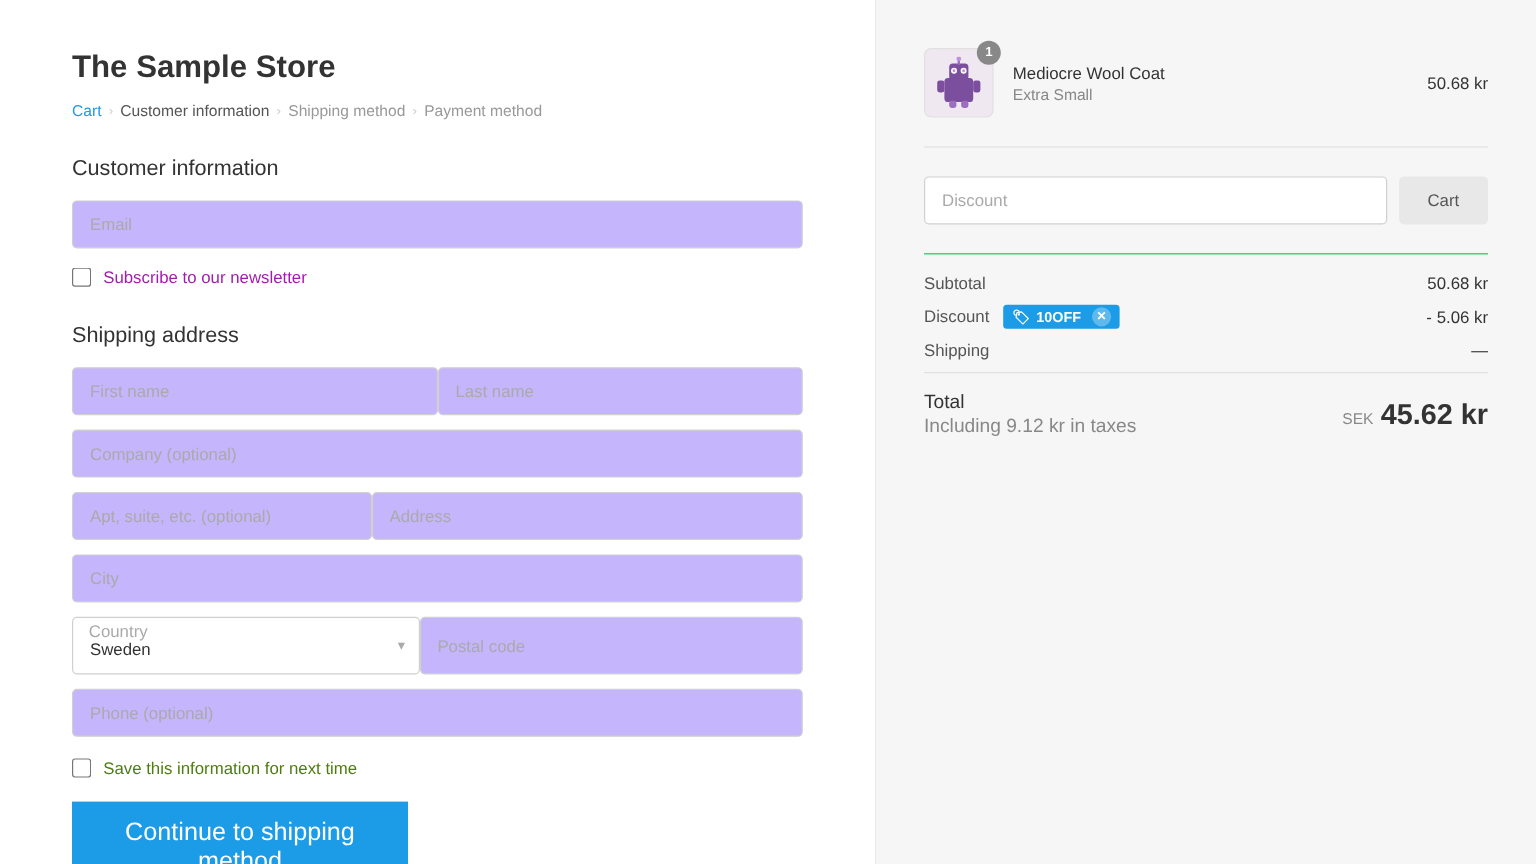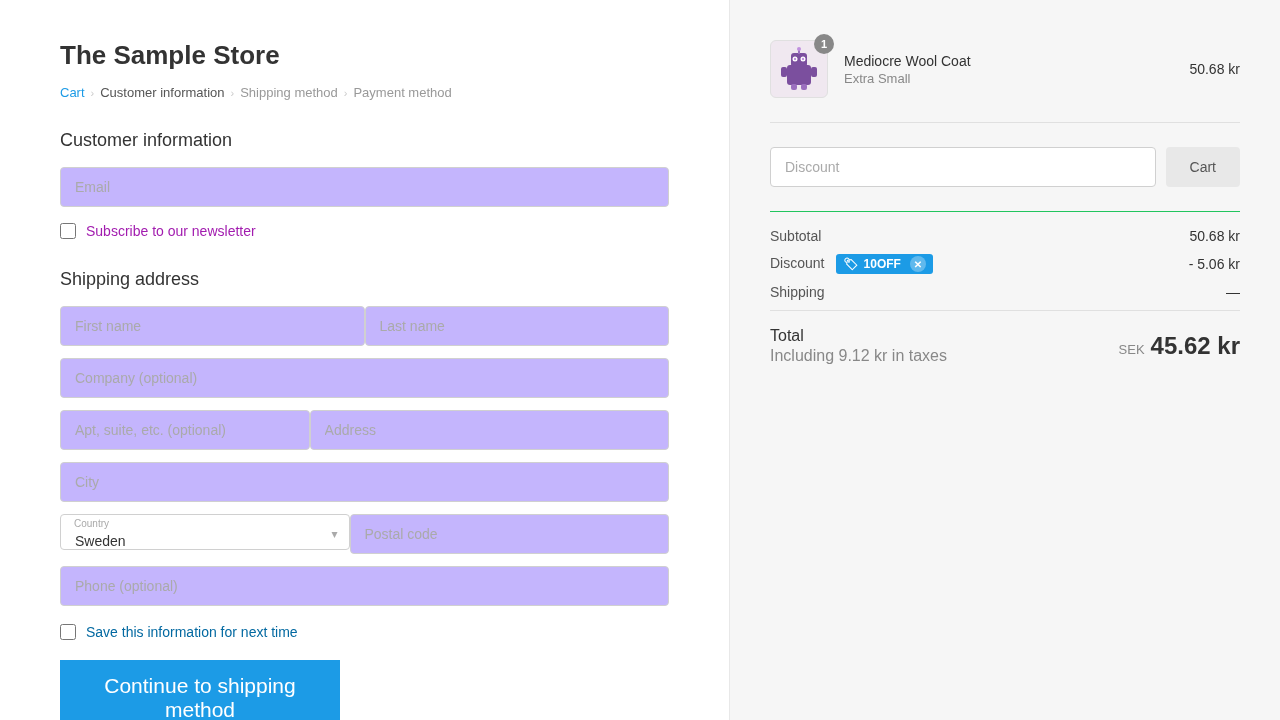--- a/index.html
+++ b/index.html
@@ -128,27 +128,27 @@
       background: #fff;
       appearance: none;
       outline: none;
       cursor: pointer;
     }
 
     .select-label {
       position: absolute;
       top: 4px;
       left: 14px;
-      font-size: 10px;
+      font-size: 14px;
       color: #aaa;
     }
 
     .select-wrapper select {
       padding-top: 18px;
-      padding-bottom: 0;
+      padding-bottom: 12px;
     }
 
     .select-chevron {
       position: absolute;
       right: 12px;
       top: 50%;
       transform: translateY(-50%);
       color: #aaa;
       pointer-events: none;
       font-size: 12px;
@@ -162,21 +162,21 @@
     }
 
     .save-row input[type="checkbox"] {
       width: 16px;
       height: 16px;
       cursor: pointer;
     }
 
     .save-label {
       font-size: 14px;
-      color: #0369a1;
+      color: #4d7c0f;
     }
 
     .continue-btn {
       background: #1c9be6;
       color: #fff;
       border: none;
       border-radius: 0;
       padding: 14px 24px;
       font-size: 21px;
       cursor: pointer;

